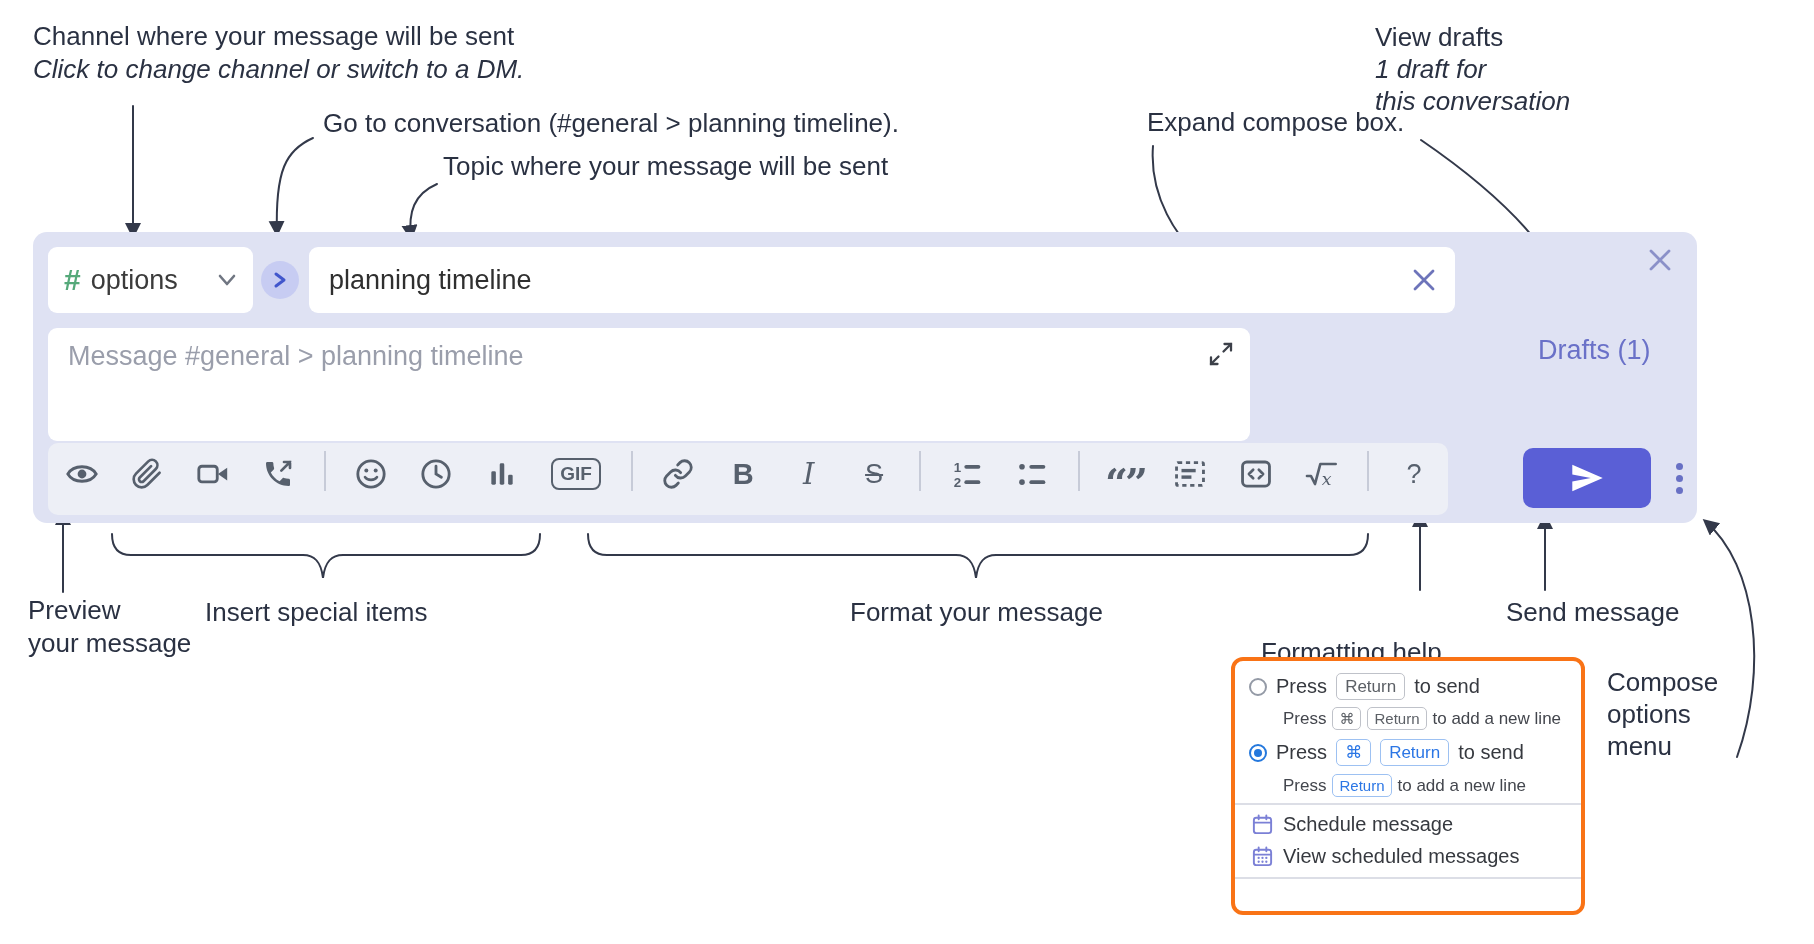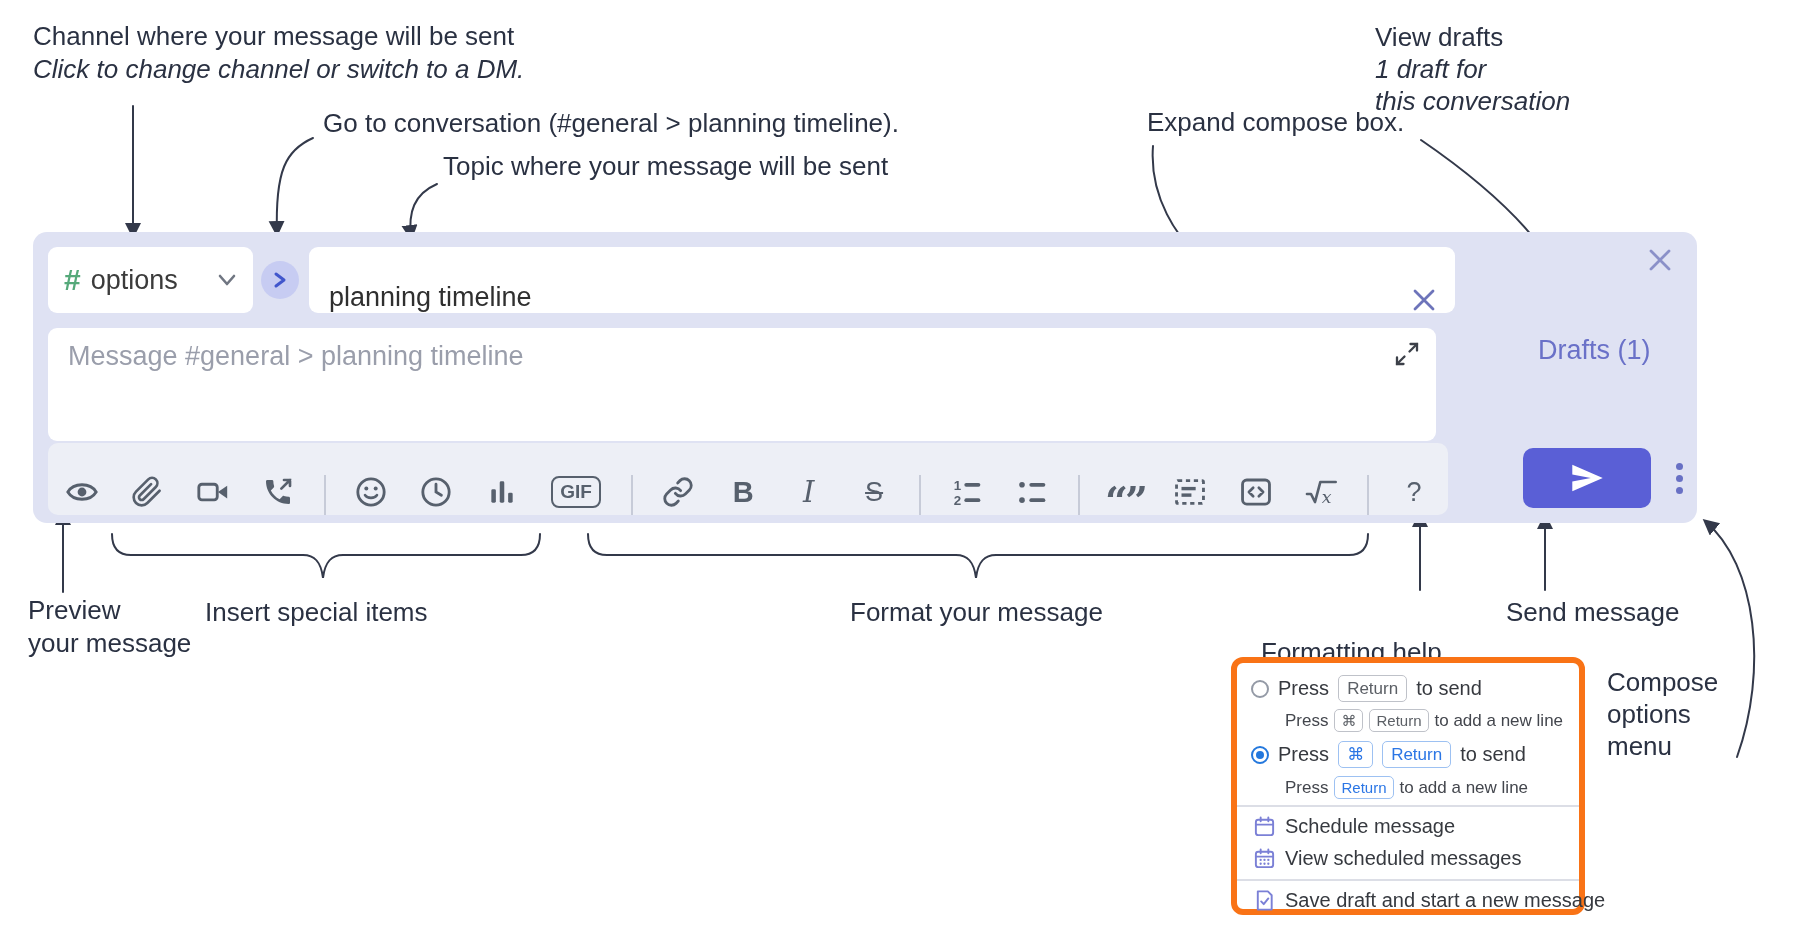--- a/index.html
+++ b/index.html
@@ -13,21 +13,21 @@
   
   #compose{position:absolute;left:33px;top:232px;width:1664px;height:291px;
            background:#dfe2f3;border-radius:14px;}
   .whitebox{position:absolute;background:#fff;border-radius:9px;}
   .tbbtn{width:40px;height:46px;display:flex;align-items:center;justify-content:center;
          color:#57606d;flex:0 0 auto;}
   .tbdiv{width:2px;height:40px;background:#c7cbd8;flex:0 0 auto;}
   .glyph{font-size:29px;color:#57606d;}
   
   #menu{position:absolute;left:1231px;top:657px;width:354px;height:258px;background:#fff;
-        border:6px solid #f97316;border-radius:12px;box-sizing:border-box;}
+        border:4px solid #f97316;border-radius:12px;box-sizing:border-box;}
   .mrow{position:absolute;left:14px;display:flex;align-items:center;gap:9px;
         font-size:20px;color:#36393f;white-space:nowrap;}
   .msub{position:absolute;left:48px;display:flex;align-items:center;gap:6px;
         font-size:17px;color:#43464d;white-space:nowrap;}
   .kbd{display:inline-block;border:1.5px solid #bfc2c9;border-radius:5px;padding:0 8px;
        line-height:25px;font-size:17px;color:#5c6066;background:#fff;text-align:center;}
   .kbd.sm{padding:0 6px;line-height:21px;font-size:15px;}
   .kbd.blue{border-color:#9dc1f2;color:#2b76e5;}
   .radio{width:18px;height:18px;border:2px solid #949aa6;border-radius:50%;
          box-sizing:border-box;flex:0 0 auto;}
@@ -119,50 +119,50 @@
       <polyline points="3,3 10,11 17,3" fill="none" stroke="#707682" stroke-width="2.6" stroke-linecap="round" stroke-linejoin="round"></polyline>
     </svg>
   </div>
 
   <div style="position:absolute;left:228px;top:29px;width:38px;height:38px;border-radius:50%;background:#c7ccf2;display:flex;align-items:center;justify-content:center;">
     <svg width="16" height="18" viewBox="0 0 16 18">
       <polyline points="4,3 12,9 4,15" fill="none" stroke="#4156cc" stroke-width="3" stroke-linecap="round" stroke-linejoin="round"></polyline>
     </svg>
   </div>
 
-  <div class="whitebox" style="left:276px;top:15px;width:1146px;height:66px;display:flex;align-items:flex-end;padding:0 18px 0 20px;box-sizing:border-box;">
+  <div class="whitebox" style="left:276px;top:15px;width:1146px;height:66px;display:flex;align-items:center;padding:0 18px 0 20px;box-sizing:border-box;">
     <span style="font-size:27px;color:#2f2f2f;">planning timeline</span>
     <svg style="margin-left:auto;" width="26" height="26" viewBox="0 0 26 26">
       <path d="M4 4 L22 22 M22 4 L4 22" stroke="#6d74ba" stroke-width="2.8" stroke-linecap="round"></path>
     </svg>
   </div>
 
   <div style="position:absolute;left:1609px;top:10px;width:36px;height:36px;display:flex;align-items:center;justify-content:center;">
     <svg width="26" height="26" viewBox="0 0 26 26">
       <path d="M4 4 L22 22 M22 4 L4 22" stroke="#8a90c8" stroke-width="2.8" stroke-linecap="round"></path>
     </svg>
   </div>
 
-  <div class="whitebox" style="left:15px;top:96px;width:1388px;height:113px;">
+  <div class="whitebox" style="left:15px;top:96px;width:1202px;height:113px;">
     <div style="position:absolute;left:20px;top:13px;font-size:27px;color:#9a9eab;">Message #general &gt; planning timeline</div>
     <div style="position:absolute;right:14px;top:11px;width:30px;height:30px;display:flex;align-items:center;justify-content:center;">
       <svg width="26" height="26" viewBox="0 0 26 26">
         <g stroke="#3c4049" stroke-width="2.3" stroke-linecap="round" fill="none">
           <path d="M15.5 10.5 L23 3"></path>
             <path d="M16.5 3 H23 V9.5"></path>
           <path d="M10.5 15.5 L3 23"></path>
             <path d="M3 16.5 V23 H9.5"></path>
         </g>
       </svg>
     </div>
   </div>
 
   <div style="position:absolute;left:1505px;top:103px;font-size:27px;color:#6a71c8;">Drafts (1)</div>
 
-  <div style="position:absolute;left:15px;top:211px;width:1400px;height:72px;background:#edeff6;border-radius:10px;display:flex;align-items:flex-end;justify-content:space-between;padding:0 14px;box-sizing:border-box;">
+  <div style="position:absolute;left:15px;top:211px;width:1400px;height:72px;background:#edeff6;border-radius:10px;display:flex;align-items:flex-start;justify-content:space-between;padding:8px 14px;box-sizing:border-box;">
 
     <div class="tbbtn">
       <svg width="34" height="34" viewBox="0 0 24 24">
         <path d="M2 12 C6 5.2, 18 5.2, 22 12 C18 18.8, 6 18.8, 2 12 Z" fill="none" stroke="#57606d" stroke-width="2"></path>
         <circle cx="12" cy="12" r="3.1" fill="#57606d"></circle>
       </svg>
     </div>
     <div class="tbbtn">
       <svg width="32" height="32" viewBox="0 0 24 24">
         <path d="M21.44 11.05l-9.19 9.19a6 6 0 0 1-8.49-8.49l9.19-9.19a4 4 0 0 1 5.66 5.66l-9.2 9.19a2 2 0 0 1-2.83-2.83l8.49-8.48" fill="none" stroke="#57606d" stroke-width="2" stroke-linecap="round" stroke-linejoin="round"></path>
@@ -347,20 +347,13 @@
         <circle cx="8" cy="17.5" r="1.2"></circle>
           <circle cx="12" cy="17.5" r="1.2"></circle>
           <circle cx="16" cy="17.5" r="1.2"></circle>
       </g>
     </svg>
     <span>View scheduled messages</span>
   </div>
 
   <div class="mdiv" style="top:216px;"></div>
 
-  <div class="mrow" style="top:226px;left:16px;">
-    <svg width="23" height="23" viewBox="0 0 24 24">
-      <path d="M5 2.5 H15.5 L19.5 6.5 V21.5 H5 Z" fill="none" stroke="#7b80d6" stroke-width="2" stroke-linejoin="round"></path>
-      <path d="M8.5 13 L11.2 15.8 L16 9.8" fill="none" stroke="#7b80d6" stroke-width="2" stroke-linecap="round" stroke-linejoin="round"></path>
-    </svg>
-    <span>Save draft and start a new message</span>
-  </div>
 </div>
 
 </body></html>

